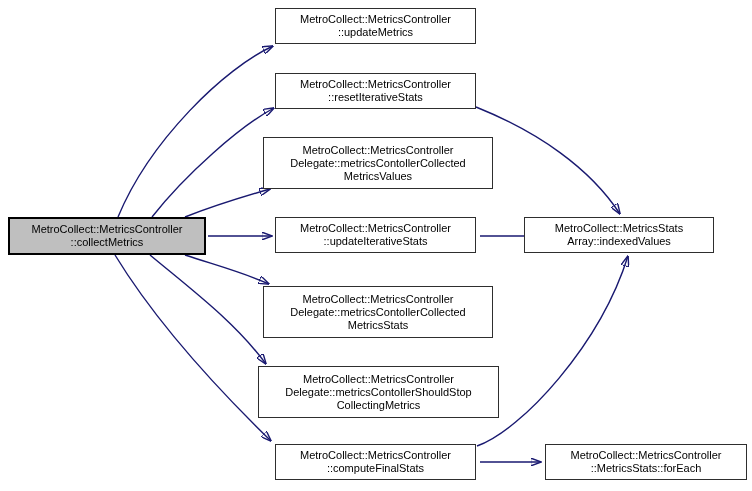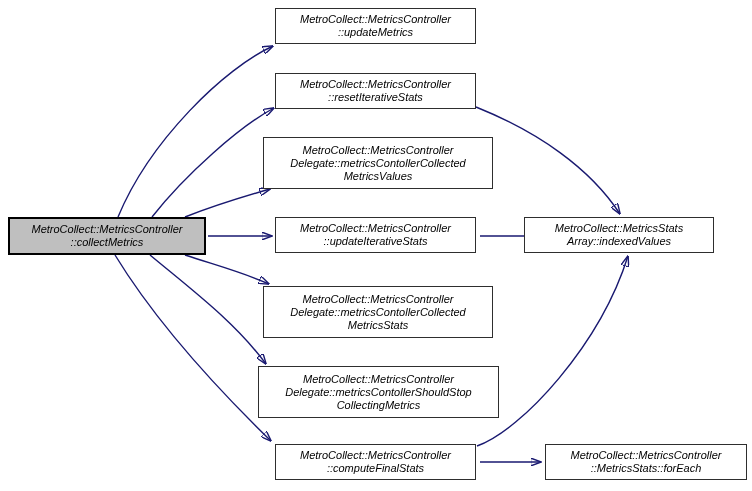--- a/index.html
+++ b/index.html
@@ -31,21 +31,20 @@
     border: 1px solid #2e2e2e;
     color: #000000;
     font-size: 11px;
     line-height: 13px;
     text-align: center;
     white-space: pre-line;
     display: flex;
     align-items: center;
     justify-content: center;
     cursor: pointer;
-    font-style: italic;
   }
   .node.highlight {
     background: var(--hl, #bfbfbf);
     border: 2px solid #000000;
     cursor: default;
   }
   
   .n-collect   { left:   8px; top: 217px; width: 198px; height: 38px; }
   .n-update    { left: 275px; top:   8px; width: 201px; height: 36px; }
   .n-reset     { left: 275px; top:  73px; width: 201px; height: 36px; }

